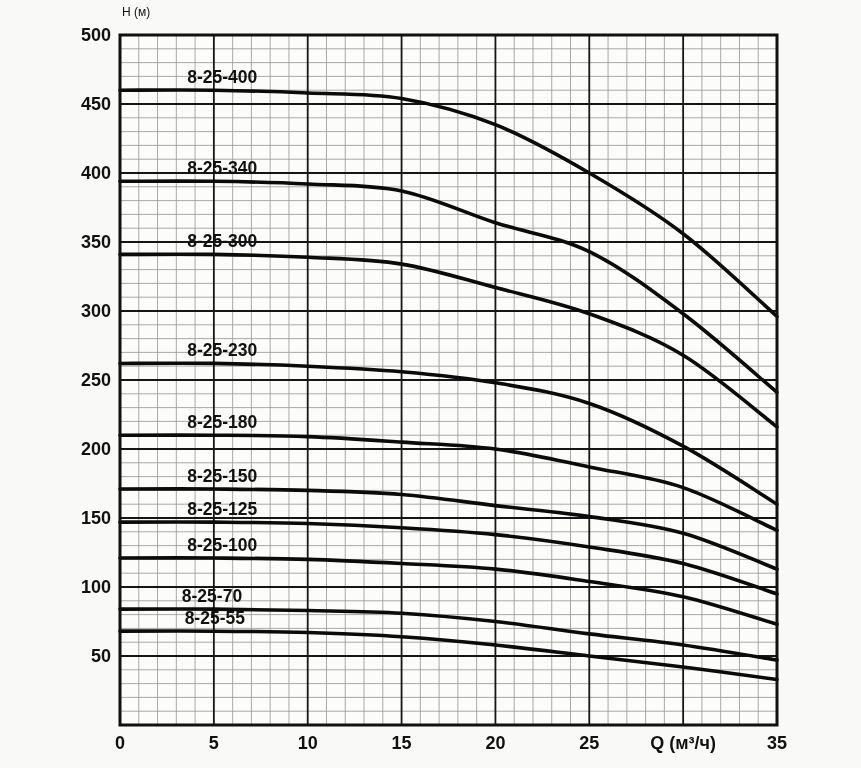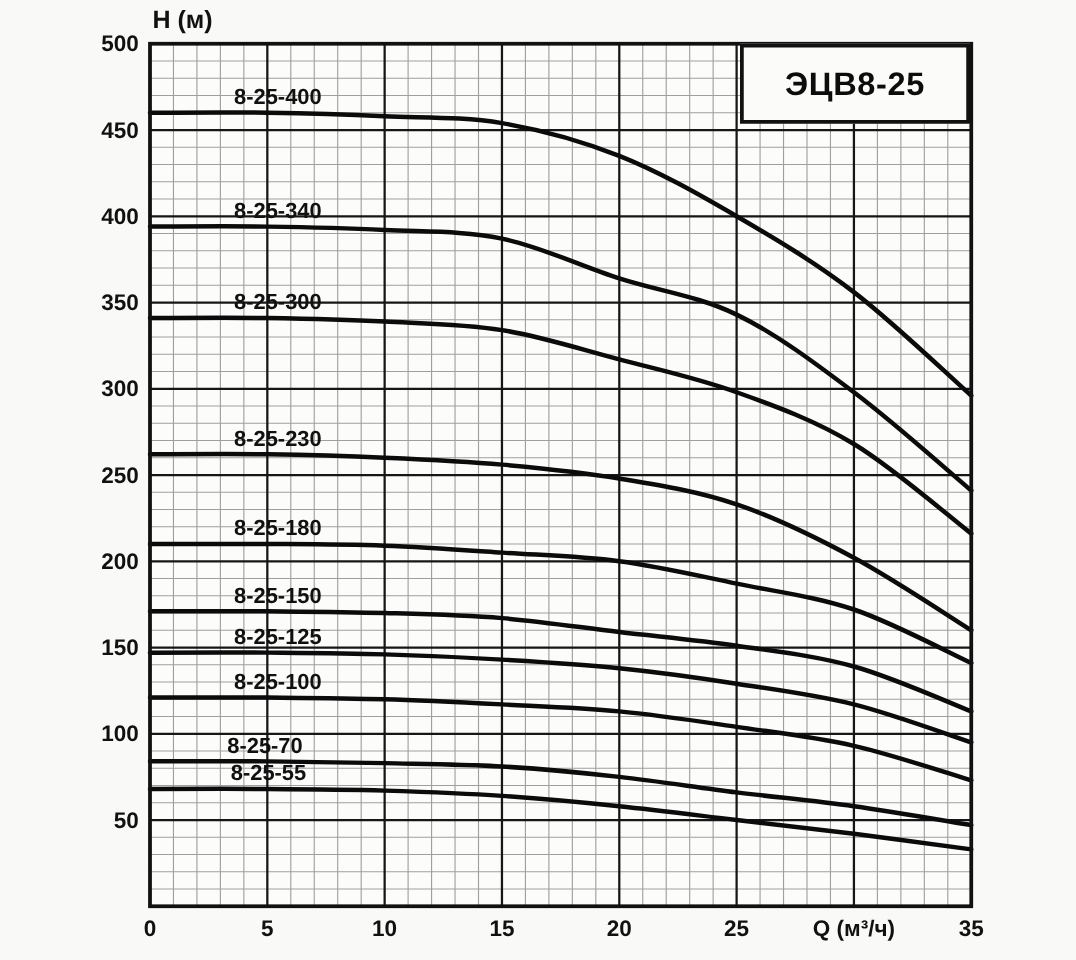--- a/index.html
+++ b/index.html
@@ -1,39 +1,36 @@
 <!DOCTYPE html>
 <html><head>
 <meta charset="utf-8">
 <style>
   html,body{margin:0;padding:0;background:#eef0ee;}
   .stage{
     position:relative;width:861px;height:768px;background:#f9f9f7;
     font-family:"Liberation Sans",sans-serif;overflow:hidden;
   }
   .ylabel{
-    position:absolute;left:122px;top:5px;font-size:20px;font-weight:bold;color:#111;
+    position:absolute;left:122px;top:5px;font-size:12px;font-weight:normal;color:#111;
   }
   .titlebox{
     position:absolute;left:592px;top:35px;width:184px;height:64px;
     background:#fbfbfa;border:3px solid #111;box-sizing:border-box;
     display:flex;align-items:center;justify-content:center;z-index:2;
   }
   .titlebox span{font-size:26px;font-weight:bold;color:#0c0c0c;letter-spacing:.5px;}
   svg{position:absolute;left:0;top:0;}
   text{font-family:"Liberation Sans",sans-serif;}
 </style>
 </head>
 <body>
 
 <div class="stage">
   <div class="ylabel">H (м)</div>
-  <div class="titlebox">
-    <span>ЭЦВ8-25</span>
-  </div>
   <svg id="chart" width="861" height="768" viewBox="0 0 861 768">
       <rect x="120" y="35" width="657" height="690" fill="#fcfcfb"></rect>
       <g stroke="#9f9f9d" stroke-width="0.9">
         <line x1="138.77142857142857" y1="35" x2="138.77142857142857" y2="725"></line>
         <line x1="157.54285714285714" y1="35" x2="157.54285714285714" y2="725"></line>
         <line x1="176.31428571428572" y1="35" x2="176.31428571428572" y2="725"></line>
         <line x1="195.0857142857143" y1="35" x2="195.0857142857143" y2="725"></line>
         <line x1="232.62857142857143" y1="35" x2="232.62857142857143" y2="725"></line>
         <line x1="251.4" y1="35" x2="251.4" y2="725"></line>
         <line x1="270.1714285714286" y1="35" x2="270.1714285714286" y2="725"></line>

